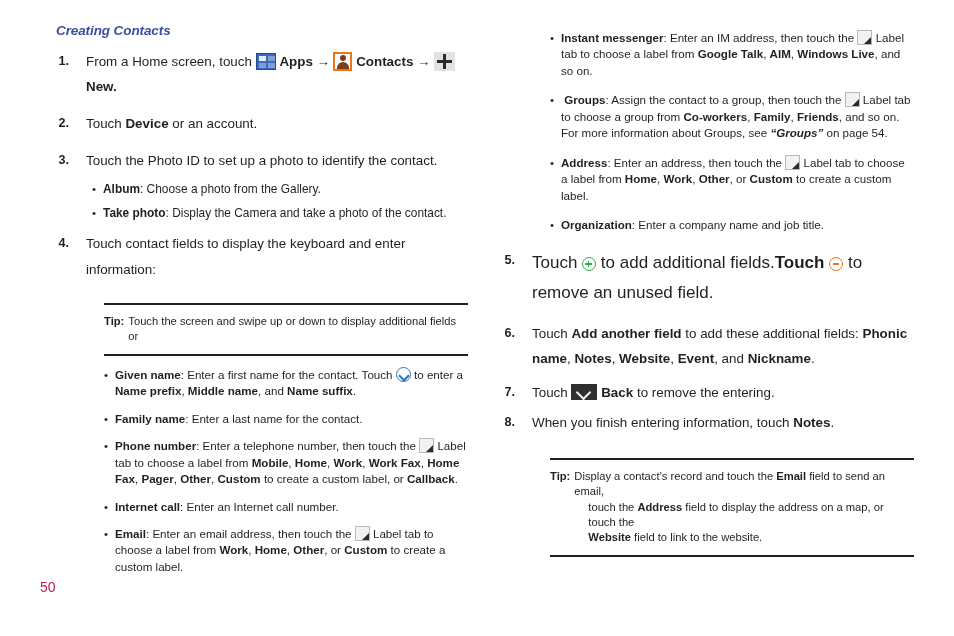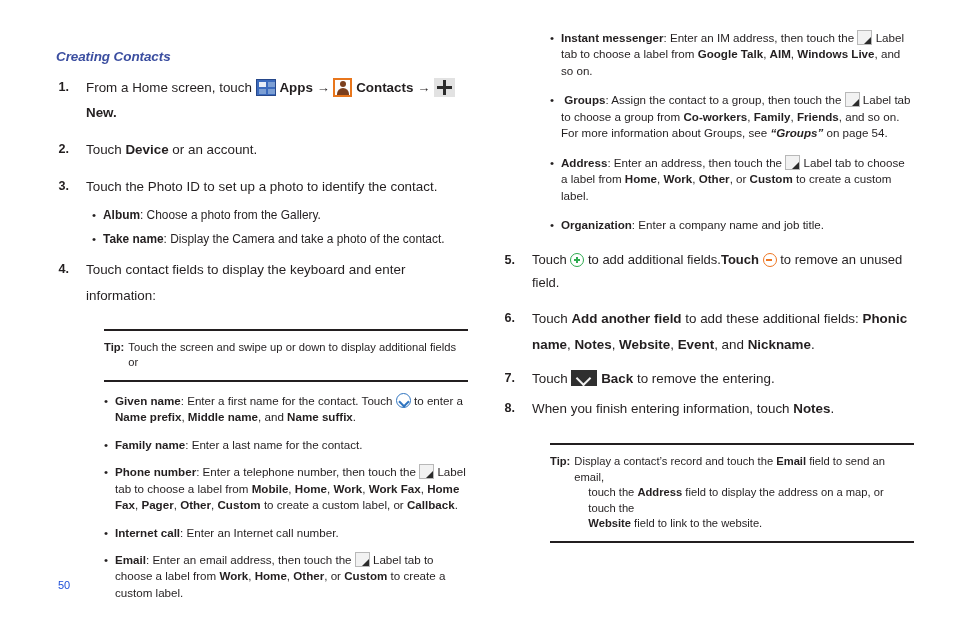--- a/index.html
+++ b/index.html
@@ -28,21 +28,21 @@
   .col-right { left: 502px; width: 412px; }
 
   
   .section-title {
     font-style: italic;
     font-weight: bold;
     font-size: 13.5px;
     color: #3b4ea0;
     letter-spacing: -0.1px;
     margin: 0;
-    padding-top: 50px;
+    padding-top: 24px;
     line-height: 1;
   }
 
   
   .step {
     display: flex;
     align-items: flex-start;
     margin-top: 11px;
     font-size: 13.4px;
     line-height: 1.92;
@@ -119,24 +119,24 @@
     font-weight: bold;
     flex: 0 0 auto;
     padding-right: 4px;
   }
   .tip-text { flex: 1 1 auto; min-width: 0; }
   .tip-text .cont { display: block; padding-left: 14px; }
 
   
   .folio {
     position: absolute;
-    left: 58px;
+    left: 40px;
     top: 579px;
-    font-size: 11px;
-    color: #1d4ed8;
+    font-size: 14px;
+    color: #be185d;
   }
 
   
   .icn {
     display: inline-block;
     vertical-align: -4px;
     position: relative;
   }
 
   
@@ -304,21 +304,21 @@
       <div class="step-num">3.</div>
       <div class="step-body">
         <span>Touch the Photo ID to set up a photo to identify the contact.</span>
         <ul class="bullets sub-bullets">
           <li class="bul">
             <span class="dot">•</span>
             <span class="btxt"><b>Album</b><span>: Choose a photo from the Gallery.</span></span>
           </li>
           <li class="bul">
             <span class="dot">•</span>
-            <span class="btxt"><b>Take name</b><span>: Display the Camera and take a photo of the contact.</span></span>
+            <span class="btxt"><b>Take photo</b><span>: Display the Camera and take a photo of the contact.</span></span>
           </li>
         </ul>
       </div>
     </div>
 
     <div class="step" style="margin-top:10px;">
       <div class="step-num">4.</div>
       <div class="step-body">Touch contact fields to display the keyboard and enter information:</div>
     </div>
 
@@ -378,21 +378,21 @@
       </li>
 
       <li class="bul">
         <span class="dot">•</span>
         <span class="btxt"><b>Organization</b><span>: Enter a company name and job title.</span></span>
       </li>
     </ul>
 
     <div class="step tight" style="margin-top:14px;">
       <div class="step-num">5.</div>
-      <div class="step-body" style="font-size:13px;"><span>Touch </span><span class="icn ic-add"></span><span> to add additional fields.</span><b>Touch</b><span> </span><span class="icn ic-rem"></span><span> to remove an unused field.</span></div>
+      <div class="step-body" style="font-size:17px;"><span>Touch </span><span class="icn ic-add"></span><span> to add additional fields.</span><b>Touch</b><span> </span><span class="icn ic-rem"></span><span> to remove an unused field.</span></div>
     </div>
 
     <div class="step" style="margin-top:12px;">
       <div class="step-num">6.</div>
       <div class="step-body"><span>Touch </span><b>Add another field</b><span> to add these additional fields: </span><b>Phonic name</b><span>, </span><b>Notes</b><span>, </span><b>Website</b><span>, </span><b>Event</b><span>, and </span><b>Nickname</b><span>.</span></div>
     </div>
 
     <div class="step" style="margin-top:8px;">
       <div class="step-num">7.</div>
       <div class="step-body"><span>Touch </span><span class="icn ic-back"></span><span> </span><b>Back</b><span> to remove the entering.</span></div>

